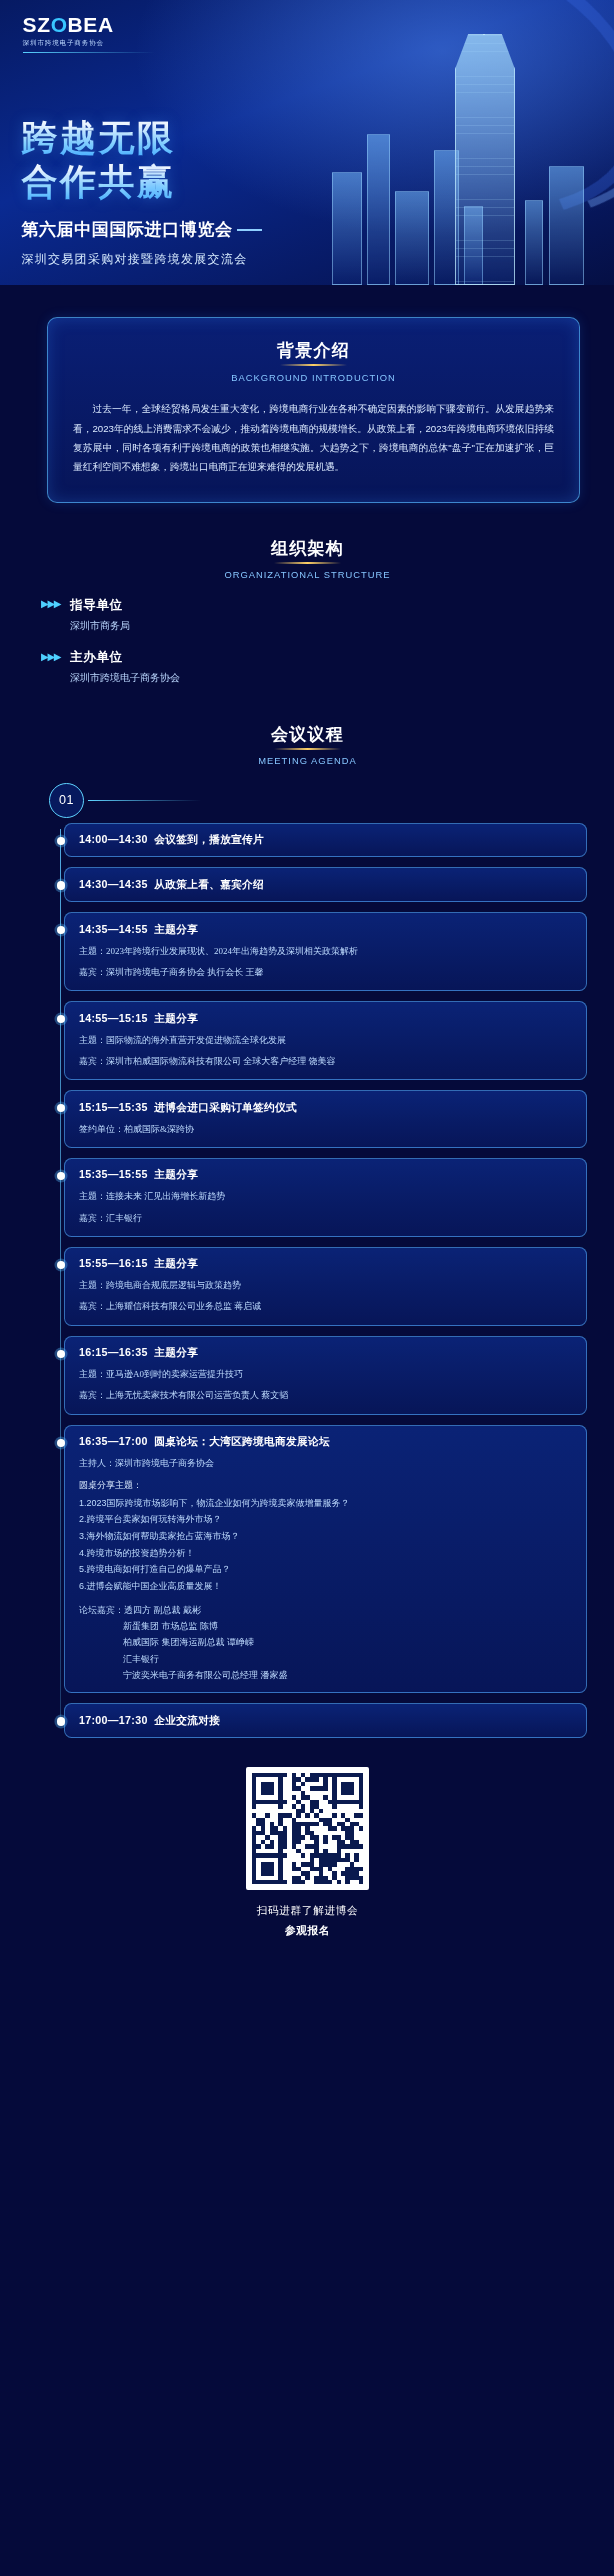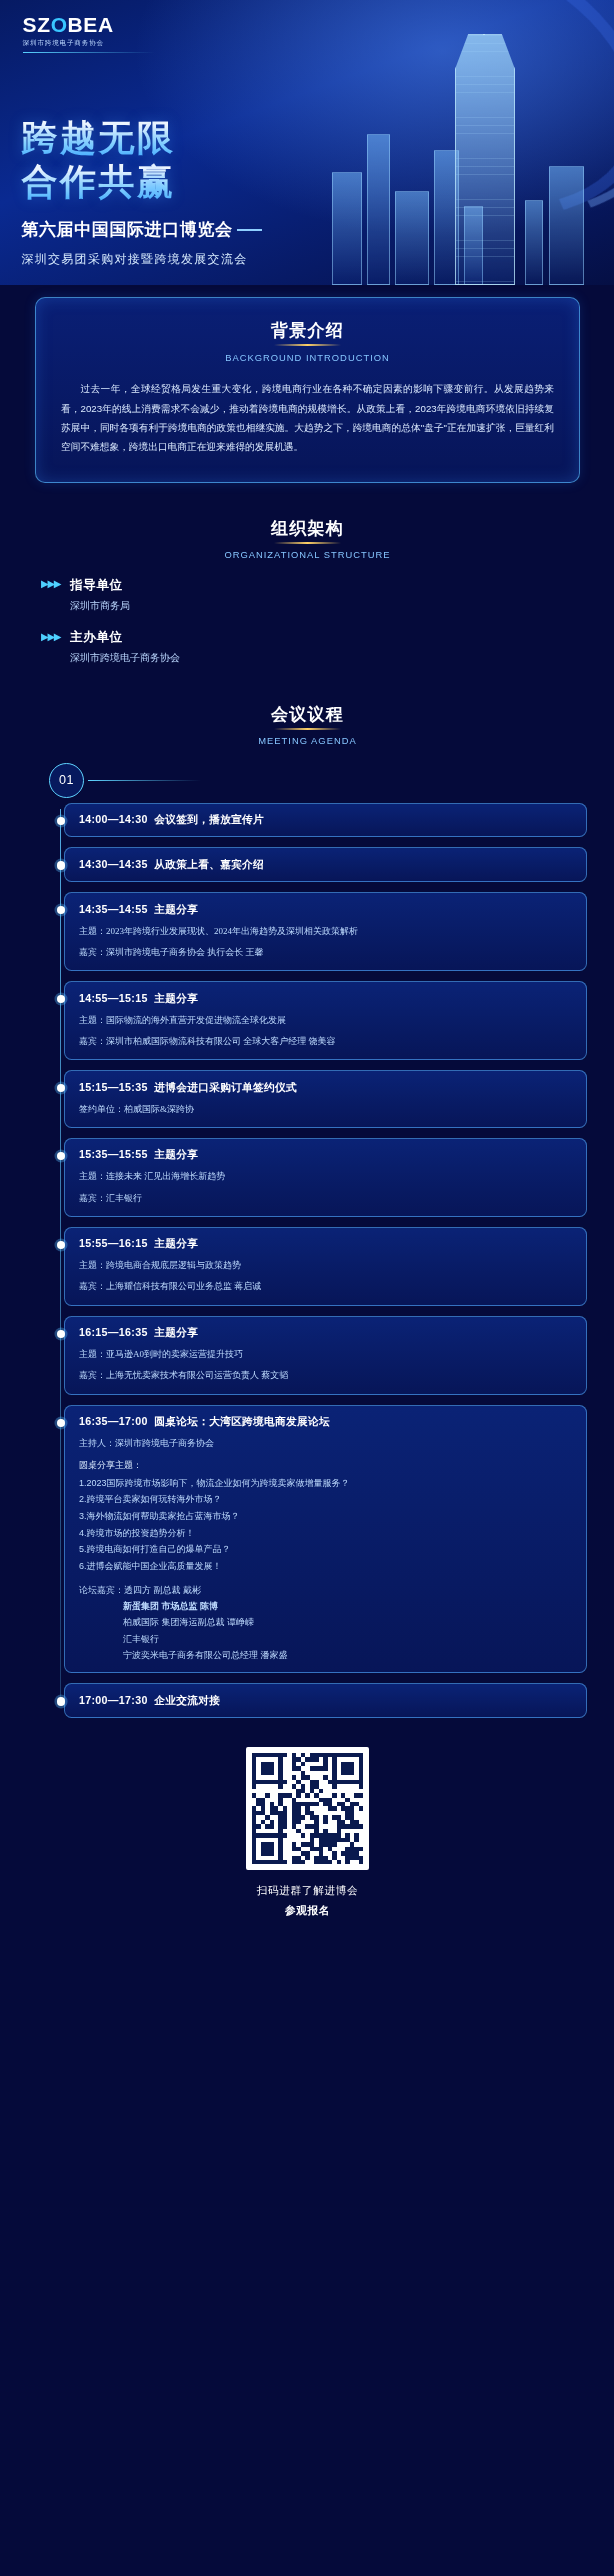--- a/index.html
+++ b/index.html
@@ -252,21 +252,21 @@
     </div>
 
     <div class="hero-title-wrap">
       <div class="hero-title">跨越无限</div>
       <div class="hero-title">合作共赢</div>
       <div class="hero-sub">第六届中国国际进口博览会</div>
       <div class="hero-sub2">深圳交易团采购对接暨跨境发展交流会</div>
     </div>
   </div>
 
-  <div class="section" style="margin-top:12px;">
+  <div class="section" style="margin-top:32px;padding-left:12px;">
     <div class="card">
       <div class="heading">
         <div class="heading-cn">背景介绍</div>
         <div class="heading-en">BACKGROUND INTRODUCTION</div>
       </div>
       <div class="body-text">过去一年，全球经贸格局发生重大变化，跨境电商行业在各种不确定因素的影响下骤变前行。从发展趋势来看，2023年的线上消费需求不会减少，推动着跨境电商的规模增长。从政策上看，2023年跨境电商环境依旧持续复苏展中，同时各项有利于跨境电商的政策也相继实施。大趋势之下，跨境电商的总体"盘子"正在加速扩张，巨量红利空间不难想象，跨境出口电商正在迎来难得的发展机遇。</div>
     </div>
   </div>
 
   <div class="org">
@@ -395,21 +395,21 @@
           <div class="tl-ol">
             <div>1.2023国际跨境市场影响下，物流企业如何为跨境卖家做增量服务？</div>
             <div>2.跨境平台卖家如何玩转海外市场？</div>
             <div>3.海外物流如何帮助卖家抢占蓝海市场？</div>
             <div>4.跨境市场的投资趋势分析！</div>
             <div>5.跨境电商如何打造自己的爆单产品？</div>
             <div>6.进博会赋能中国企业高质量发展！</div>
           </div>
           <div class="guests-block">
             <div class="guest-row">论坛嘉宾：透四方 副总裁 戴彬</div>
-            <div class="guest-row" style="padding-left:44px;font-weight:bold;">新蛋集团 市场总监 陈博</div>
+            <div class="guest-row" style="padding-left:44px;">新蛋集团 市场总监 陈博</div>
             <div class="guest-row" style="padding-left:44px;">柏威国际 集团海运副总裁 谭峥嵘</div>
             <div class="guest-row" style="padding-left:44px;">汇丰银行</div>
             <div class="guest-row" style="padding-left:44px;">宁波奕米电子商务有限公司总经理 潘家盛</div>
           </div>
         </div>
       </div>
 
       <div class="tl-item">
         <div class="tl-dot"></div>
         <div class="tl-box">

